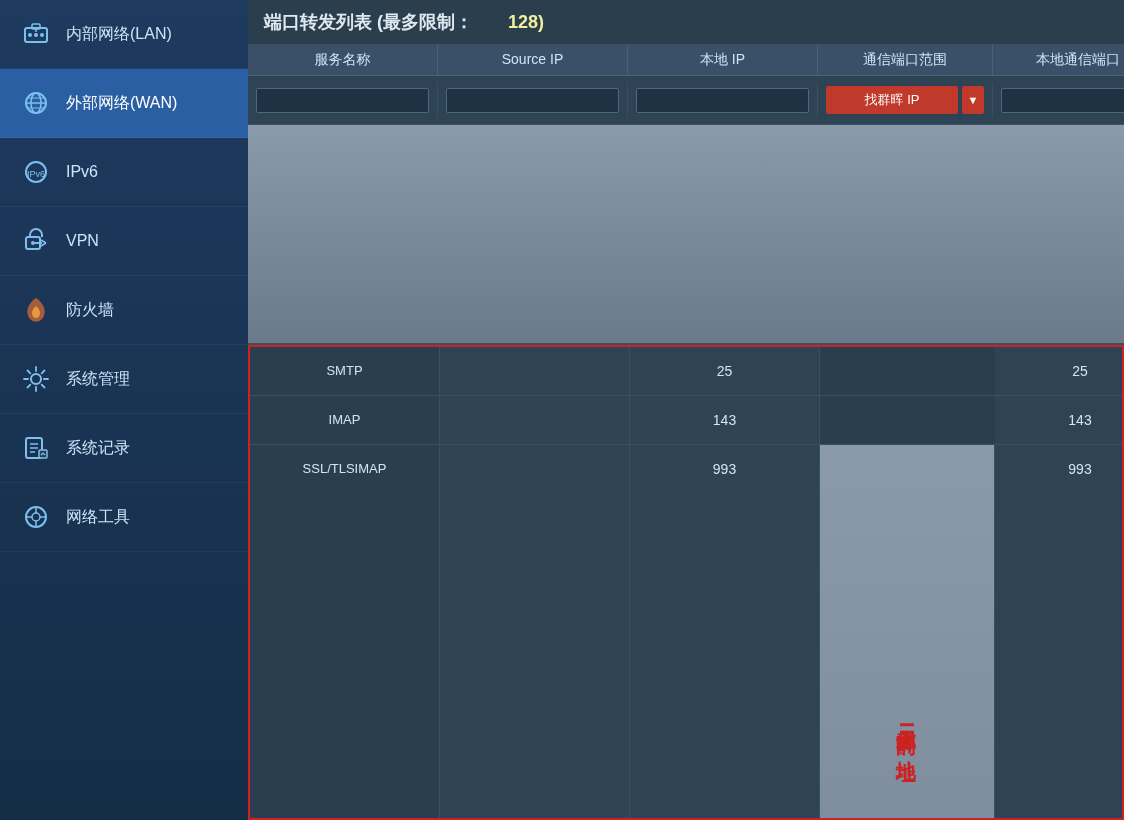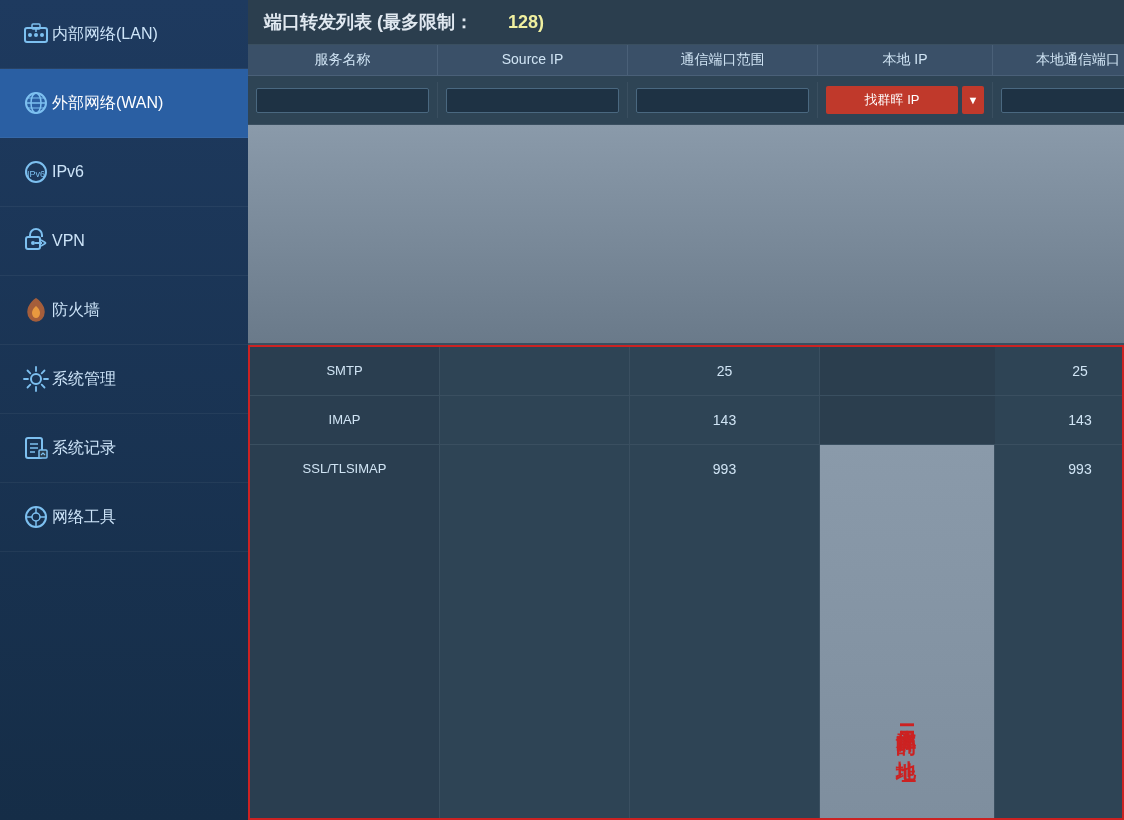--- a/index.html
+++ b/index.html
@@ -21,20 +21,21 @@
       flex-shrink: 0;
     }
     .sidebar-item {
       display: flex;
       align-items: center;
       padding: 18px 20px;
       cursor: pointer;
       color: #cde4f8;
       font-size: 16px;
       border-bottom: 1px solid rgba(255,255,255,0.05);
+      gap: 14px;
       transition: background 0.15s;
     }
     .sidebar-item.active {
       background: #2a5fa3;
       color: #ffffff;
     }
     .sidebar-icon {
       width: 32px;
       height: 32px;
       display: flex;
@@ -308,22 +309,22 @@
 <div class="main">
 
   <div class="table-header-bar">
     <span>端口转发列表 (最多限制：</span>
     <span class="limit-num">128)</span>
   </div>
 
   <div class="col-headers">
     <div class="col-header">服务名称</div>
     <div class="col-header">Source IP</div>
+    <div class="col-header">本地 IP</div>
     <div class="col-header">通信端口范围</div>
-    <div class="col-header">本地 IP</div>
     <div class="col-header">本地通信端口</div>
   </div>
 
   <div class="filter-row">
     <div class="filter-cell">
       <input class="filter-input" type="text" style="">
     </div>
     <div class="filter-cell">
       <input class="filter-input" type="text" style="">
     </div>

